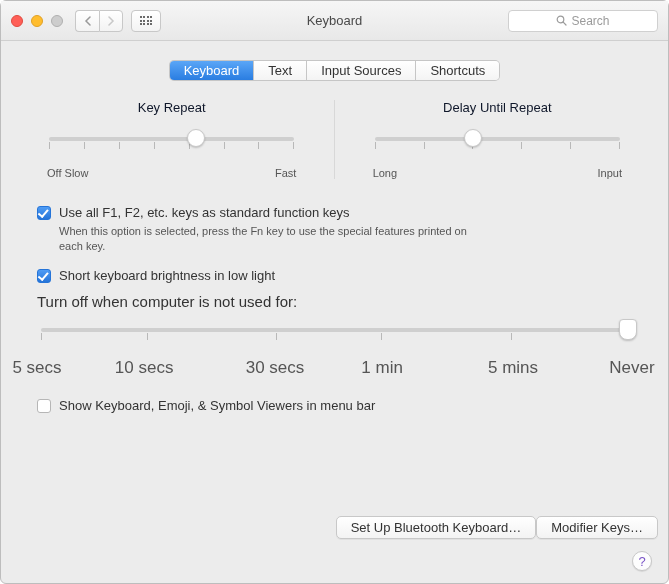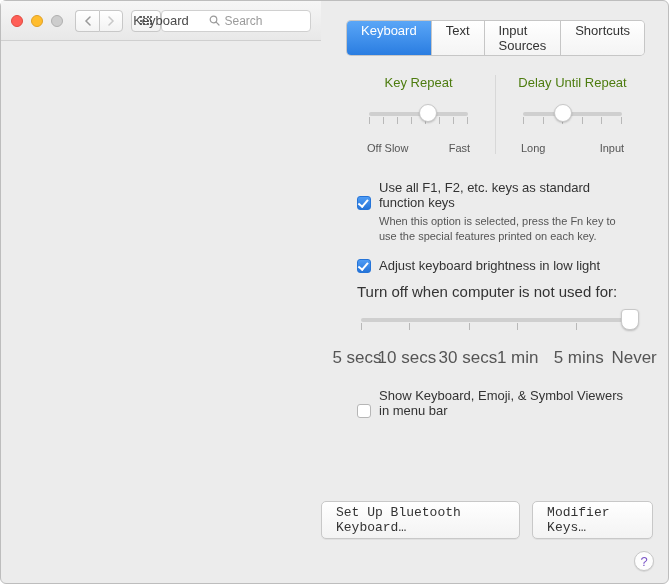--- a/index.html
+++ b/index.html
@@ -12,21 +12,21 @@
   height: 584px;
   overflow: hidden;
 }
 .window {
   width: 669px;
   height: 584px;
   background: #ececec;
   border: 1px solid #bdbdbd;
   border-radius: 6px;
   display: flex;
-  flex-direction: row;
+  flex-direction: column;
 }
 .titlebar {
   height: 40px;
   background: linear-gradient(#f6f6f6, #e8e8e8);
   border-bottom: 1px solid #cfcfcf;
   display: flex;
   align-items: center;
   padding: 0 10px;
   position: relative;
 }
@@ -112,21 +112,21 @@
   padding: 0 6px;
   margin-bottom: 26px;
 }
 .slider-block {
   width: 46%;
   text-align: center;
   position: relative;
 }
 .slider-title {
   font-size: 13px;
-  color: #4d7c0f;
+  color: #0f172a;
   margin-bottom: 14px;
 }
 .track-wrap { position: relative; height: 30px; margin: 0 16px; }
 .track {
   height: 4px;
   background: #cfcfcf;
   border-radius: 2px;
   position: relative;
   top: 8px;
 }
@@ -221,22 +221,22 @@
 .idle-labels {
   position: relative;
   height: 16px;
   font-size: 17px;
   color: #555;
   margin-top: 8px;
 }
 .idle-labels span { position: absolute; transform: translateX(-50%); }
 .bottom-buttons {
   position: absolute;
-  right: 17px; bottom: 44px;
-  display: flex; gap: 12px; font-family: Liberation Mono, monospace;
+  right: 10px; bottom: 44px;
+  display: flex; gap: 0;
 }
 .btn {
   padding: 3px 14px;
   background: linear-gradient(#ffffff, #f3f3f3);
   border: 1px solid #c8c8c8;
   border-radius: 5px;
   font-size: 13px;
   color: #333;
   box-shadow: 0 1px 0 rgba(0,0,0,0.05);
 }
@@ -360,21 +360,21 @@
     <div class="options">
 
       <div class="check-row">
         <div class="check checked"></div>
         <div class="label-main">Use all F1, F2, etc. keys as standard function keys</div>
       </div>
       <div class="label-sub">When this option is selected, press the Fn key to use the special features printed on each key.</div>
 
       <div class="check-row">
         <div class="check checked"></div>
-        <div class="label-main">Adjust keyboard brightness in low light</div>
+        <div class="label-main">Short keyboard brightness in low light</div>
       </div>
 
       <div class="idle-label">Turn off when computer is not used for:</div>
       <div class="idle-track-wrap">
         <div class="idle-track"></div>
         <div class="idle-ticks" id="idle-ticks">
             <span style="left: 0%;"></span>
             <span style="left: 18%;"></span>
             <span style="left: 40%;"></span>
             <span style="left: 58%;"></span>

